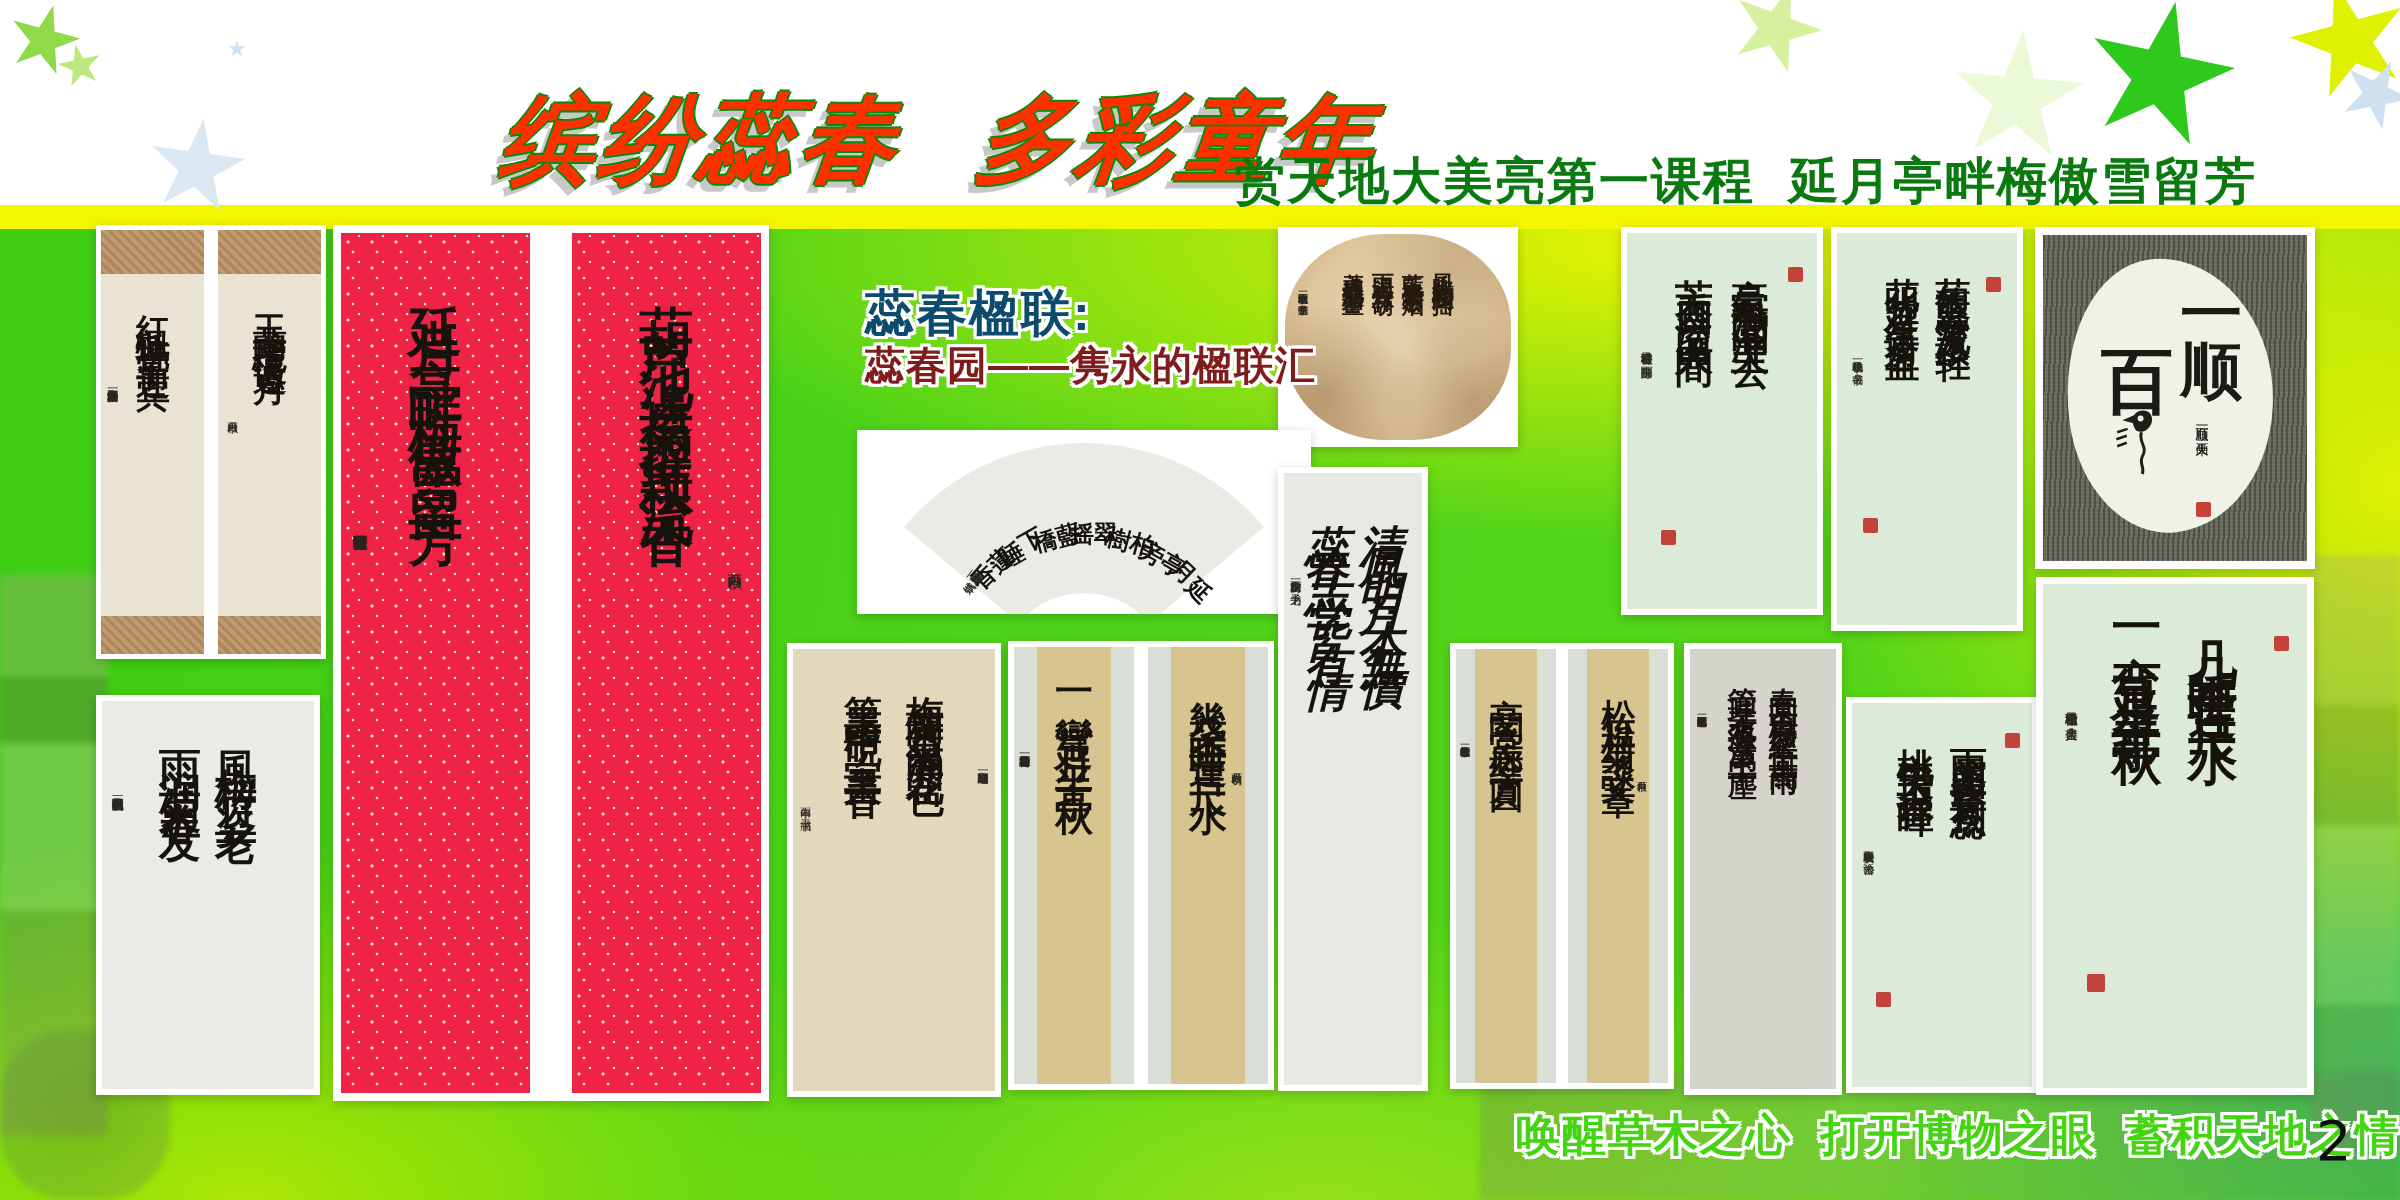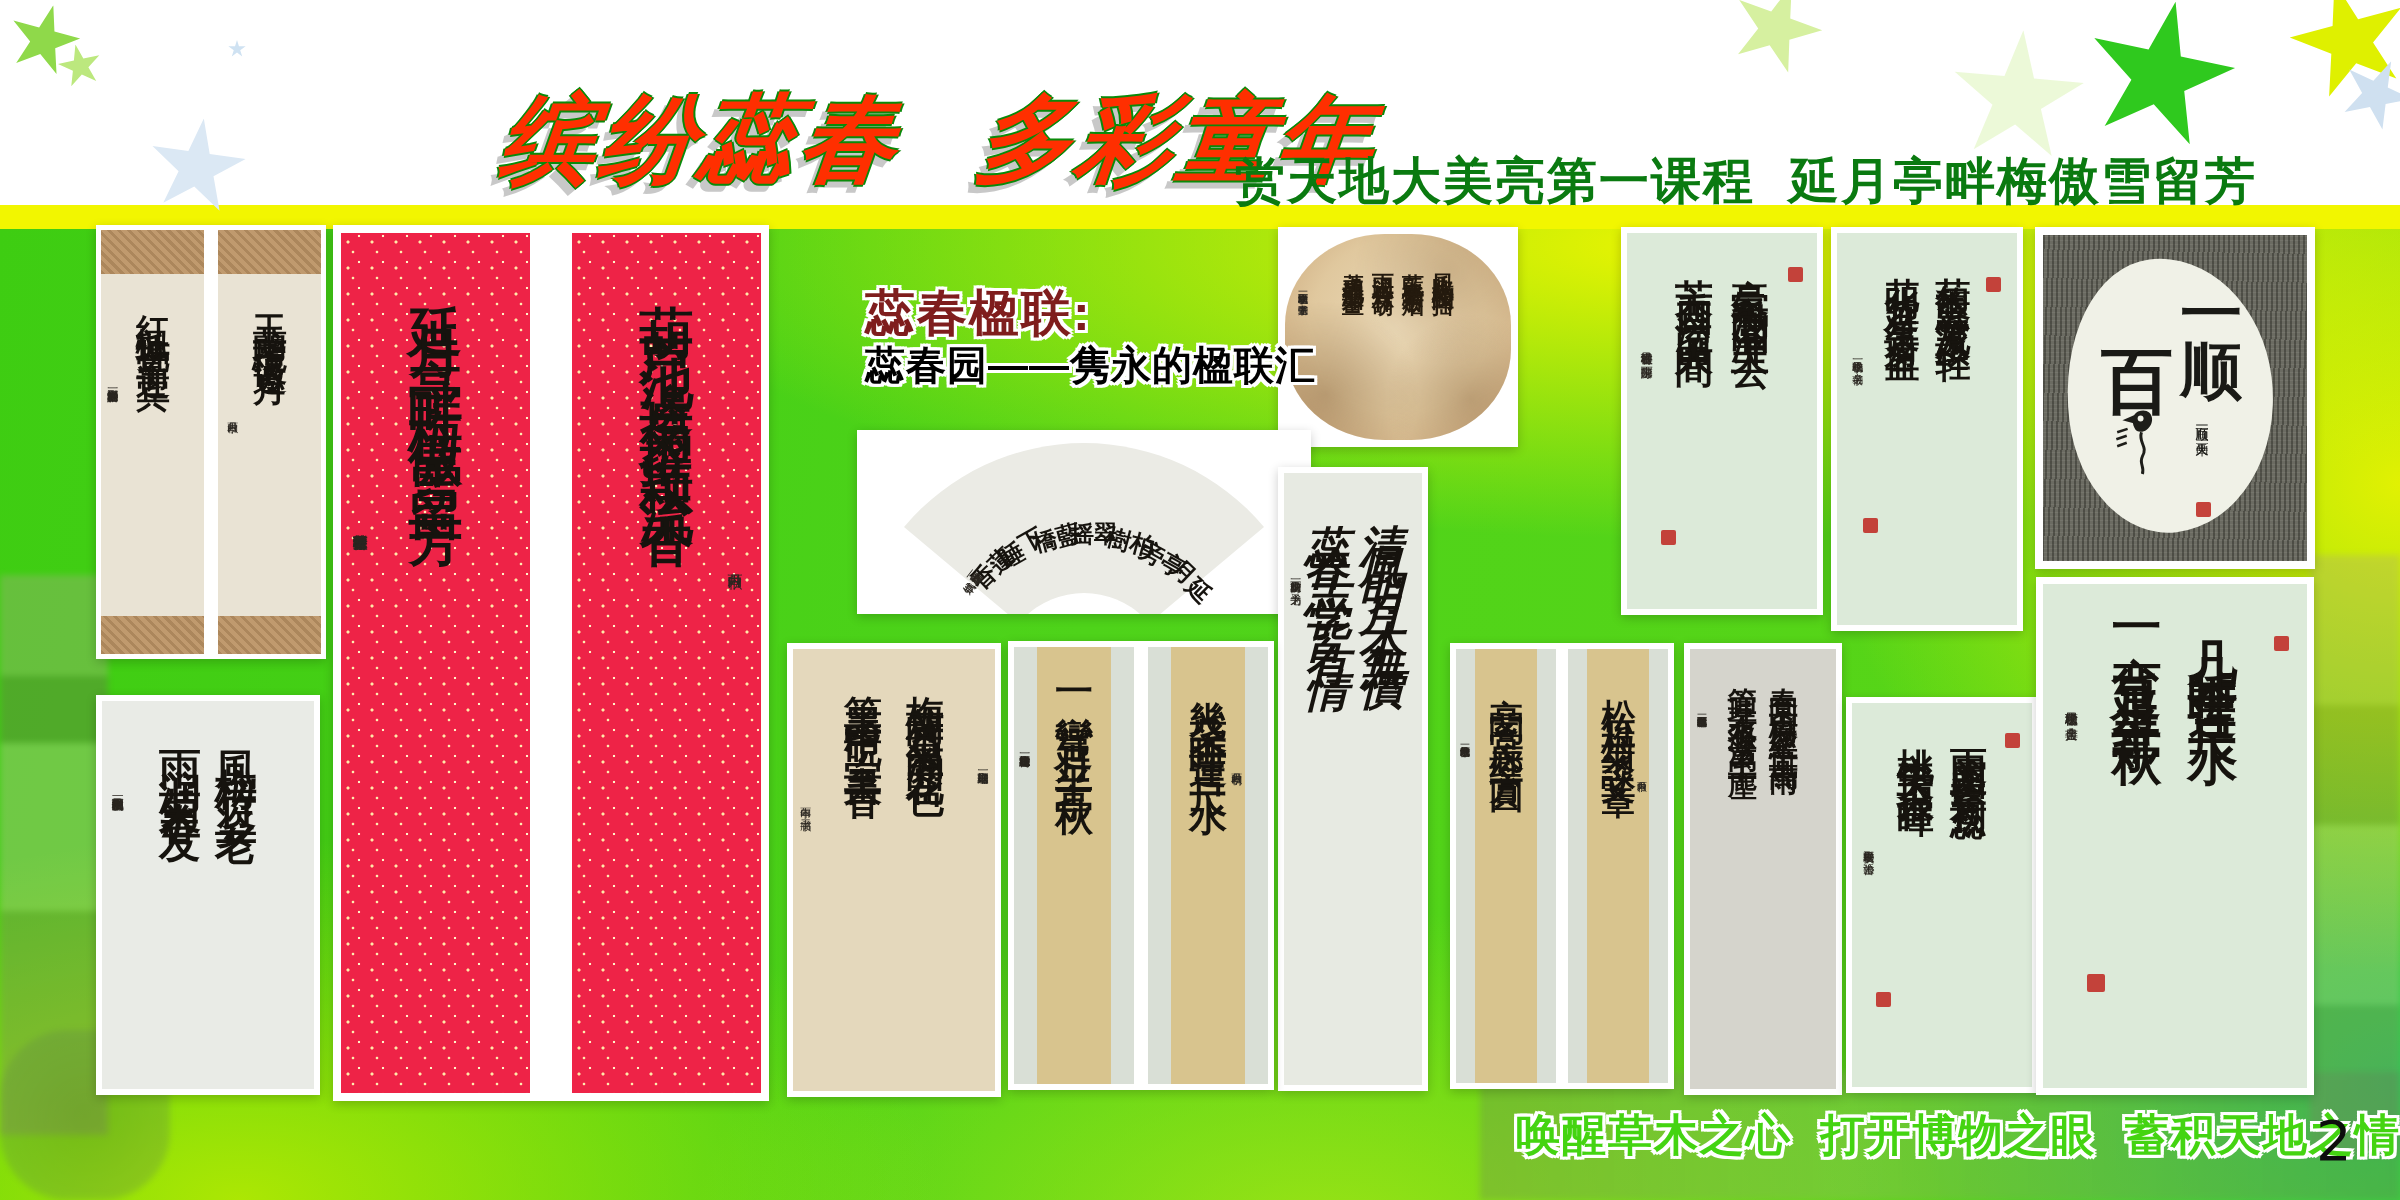--- a/index.html
+++ b/index.html
@@ -32,23 +32,23 @@
 
   
   .title{position:absolute;left:500px;top:76px;width:1260px;z-index:3;
     font-size:96px;font-weight:bold;font-style:italic;letter-spacing:4px;word-spacing:46px;
     color:#ff2f00;transform:skewX(-6deg);white-space:nowrap;
     text-shadow:2px 0 0 #0a8a0a,-2px 0 0 #0a8a0a,0 2px 0 #0a8a0a,0 -2px 0 #0a8a0a,
                 -7px 8px 0 rgba(170,170,170,.65);}
   .subtitle{position:absolute;left:1235px;top:148px;z-index:3;font-size:50px;font-weight:900;
     color:#0a7a10;letter-spacing:2px;word-spacing:18px;white-space:nowrap;}
 
-  .label1{position:absolute;left:865px;top:280px;z-index:4;font-size:50px;font-weight:900;color:#7f1d1d;letter-spacing:2px;
+  .label1{position:absolute;left:865px;top:280px;z-index:4;font-size:50px;font-weight:900;color:#0c4a6e;letter-spacing:2px;
     text-shadow:3px 0 0 #fff,-3px 0 0 #fff,0 3px 0 #fff,0 -3px 0 #fff,3px 3px 0 #fff,-3px -3px 0 #fff,3px -3px 0 #fff,-3px 3px 0 #fff;}
-  .label2{position:absolute;left:865px;top:338px;z-index:4;font-size:40px;font-weight:900;color:#000000;letter-spacing:1px;
+  .label2{position:absolute;left:865px;top:338px;z-index:4;font-size:40px;font-weight:900;color:#7f1d1d;letter-spacing:1px;
     text-shadow:3px 0 0 #fff,-3px 0 0 #fff,0 3px 0 #fff,0 -3px 0 #fff,3px 3px 0 #fff,-3px -3px 0 #fff,3px -3px 0 #fff,-3px 3px 0 #fff;text-align:right;}
 
   .slogan{position:absolute;left:1516px;top:1106px;z-index:4;font-size:44px;font-weight:900;color:#44d411;
     letter-spacing:2px;white-space:pre;
     text-shadow:3px 0 0 #fff,-3px 0 0 #fff,0 3px 0 #fff,0 -3px 0 #fff,3px 3px 0 #fff,-3px -3px 0 #fff,3px -3px 0 #fff,-3px 3px 0 #fff;}
   .pagenum{position:absolute;left:2316px;top:1108px;z-index:4;font-size:56px;color:#0d0d0d;
     font-family:"DejaVu Sans",sans-serif;}
 
   
   .card{position:absolute;background:#ffffff;box-shadow:0 3px 10px rgba(0,0,0,.2);z-index:3;box-sizing:border-box;}

